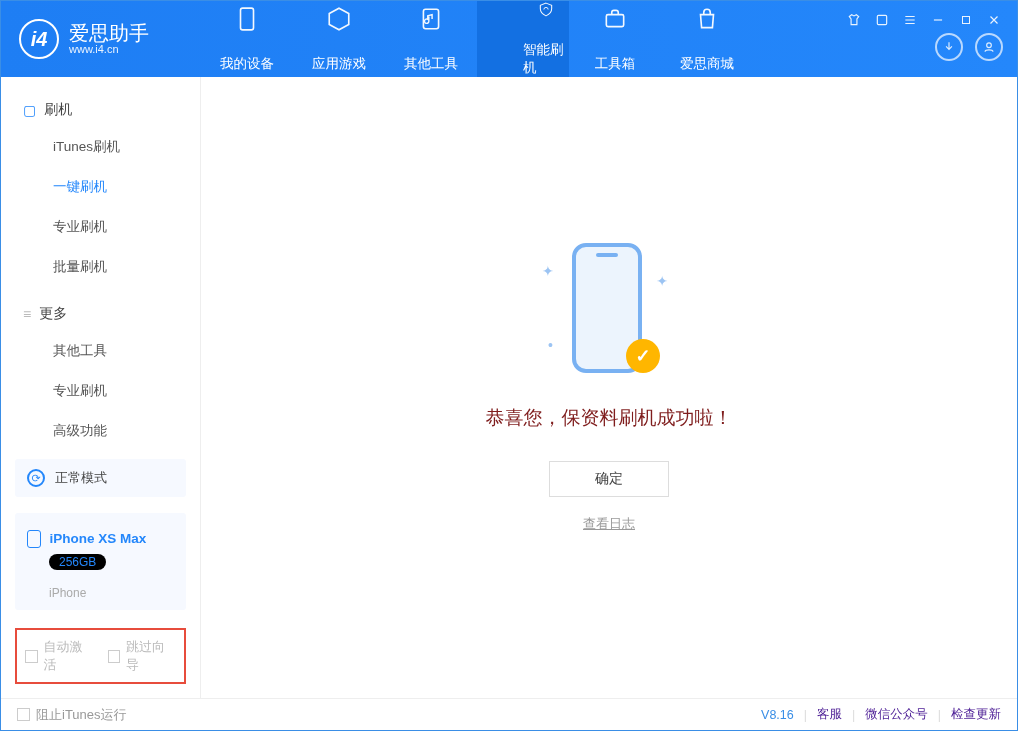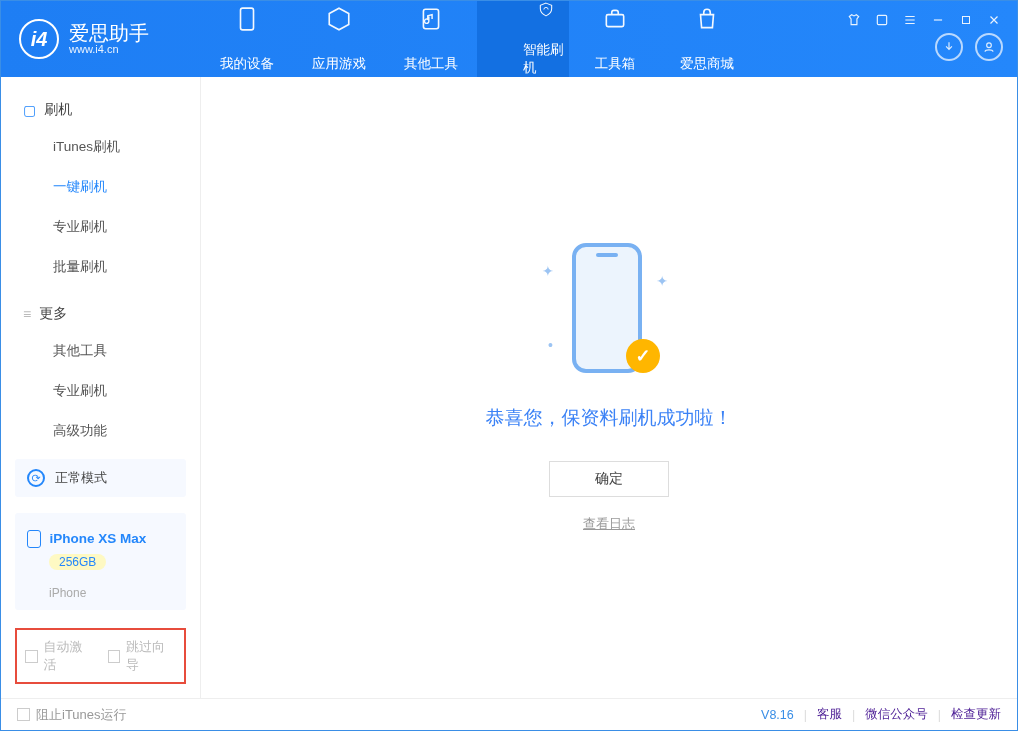--- a/index.html
+++ b/index.html
@@ -28,36 +28,36 @@
 .sb-item { padding: 11px 0 11px 52px; font-size: 13.5px; color: #555; cursor: pointer; }
 .sb-item.active { color: #2487fb; }
 .sb-spacer { flex: 1; }
 
 .device-box { margin: 8px 14px; background: #f6f9ff; border-radius: 3px; padding: 10px 12px; }
 .mode-row { display: flex; align-items: center; gap: 10px; color: #444; font-size: 13px; }
 .mode-icon { width: 18px; height: 18px; border: 2px solid #2487fb; border-radius: 50%; display: inline-flex; align-items: center; justify-content: center; font-size: 11px; color: #2487fb; }
 .dev-row { margin-top: 6px; }
 .dev-name { color: #2487fb; font-weight: 600; font-size: 13.5px; margin-left: 4px; }
 .dev-icon { display: inline-block; width: 14px; height: 18px; border: 1.7px solid #2487fb; border-radius: 3px; vertical-align: middle; }
-.badge { display: inline-block; margin-top: 6px; margin-left: 22px; background: #fef9c3; color: #2487fb; border-radius: 10px; padding: 1px 10px; font-size: 12px; }
+.badge { display: inline-block; margin-top: 6px; margin-left: 22px; background: #000000; color: #2487fb; border-radius: 10px; padding: 1px 10px; font-size: 12px; }
 .dev-sub { margin-left: 22px; color: #aaa; font-size: 12px; margin-top: 16px; }
 
 .check-row { margin: 10px 14px 14px; border: 2px solid #e74c3c; padding: 8px 8px; display: flex; gap: 14px; }
 .chk { display: inline-flex; align-items: center; gap: 6px; font-size: 13px; color: #bbb; cursor: pointer; }
 .chk .box { width: 13px; height: 13px; border: 1px solid #ccc; }
 
 .main { flex: 1; display: flex; flex-direction: column; align-items: center; justify-content: center; }
 .phone-illus { position: relative; width: 110px; height: 140px; margin-bottom: 22px; }
 .phone-body { position: absolute; left: 18px; top: 0; width: 70px; height: 130px; border: 4px solid #79b1f2; border-radius: 14px; background: #ecf4fd; }
 .phone-body::before { content: ""; position: absolute; top: 6px; left: 50%; transform: translateX(-50%); width: 22px; height: 4px; background: #79b1f2; border-radius: 3px; }
 .check-badge { position: absolute; right: 4px; bottom: 10px; width: 34px; height: 34px; background: #ffb600; border-radius: 50%; display: flex; align-items: center; justify-content: center; color: #fff; font-size: 18px; font-weight: bold; }
 .spark { position: absolute; font-size: 14px; color: #9cc4f3; }
 .s1 { left: -12px; top: 20px; } .s2 { right: -4px; top: 30px; } .s3 { left: -6px; bottom: 30px; }
 
-.msg { font-size: 19px; color: #3b82f6; margin-bottom: 30px; }
+.msg { font-size: 19px; color: #7f1d1d; margin-bottom: 30px; }
 .ok-btn { width: 120px; height: 36px; border: 1px solid #ddd; background: #fff; font-size: 14px; color: #444; cursor: pointer; margin-bottom: 18px; }
 .log-link { font-size: 13px; color: #999; cursor: pointer; text-decoration: underline; }
 
 .footer { height: 32px; border-top: 1px solid #eee; display: flex; align-items: center; padding: 0 16px; font-size: 12.5px; color: #999; }
 .footer .chk { color: #999; }
 .footer-right { margin-left: auto; display: flex; align-items: center; gap: 10px; }
 .foot-link { color: #4c1d95; cursor: pointer; }
 .foot-sep { color: #ddd; }
 .ver { color: #3a8ee6; font-weight: 500; }
 

